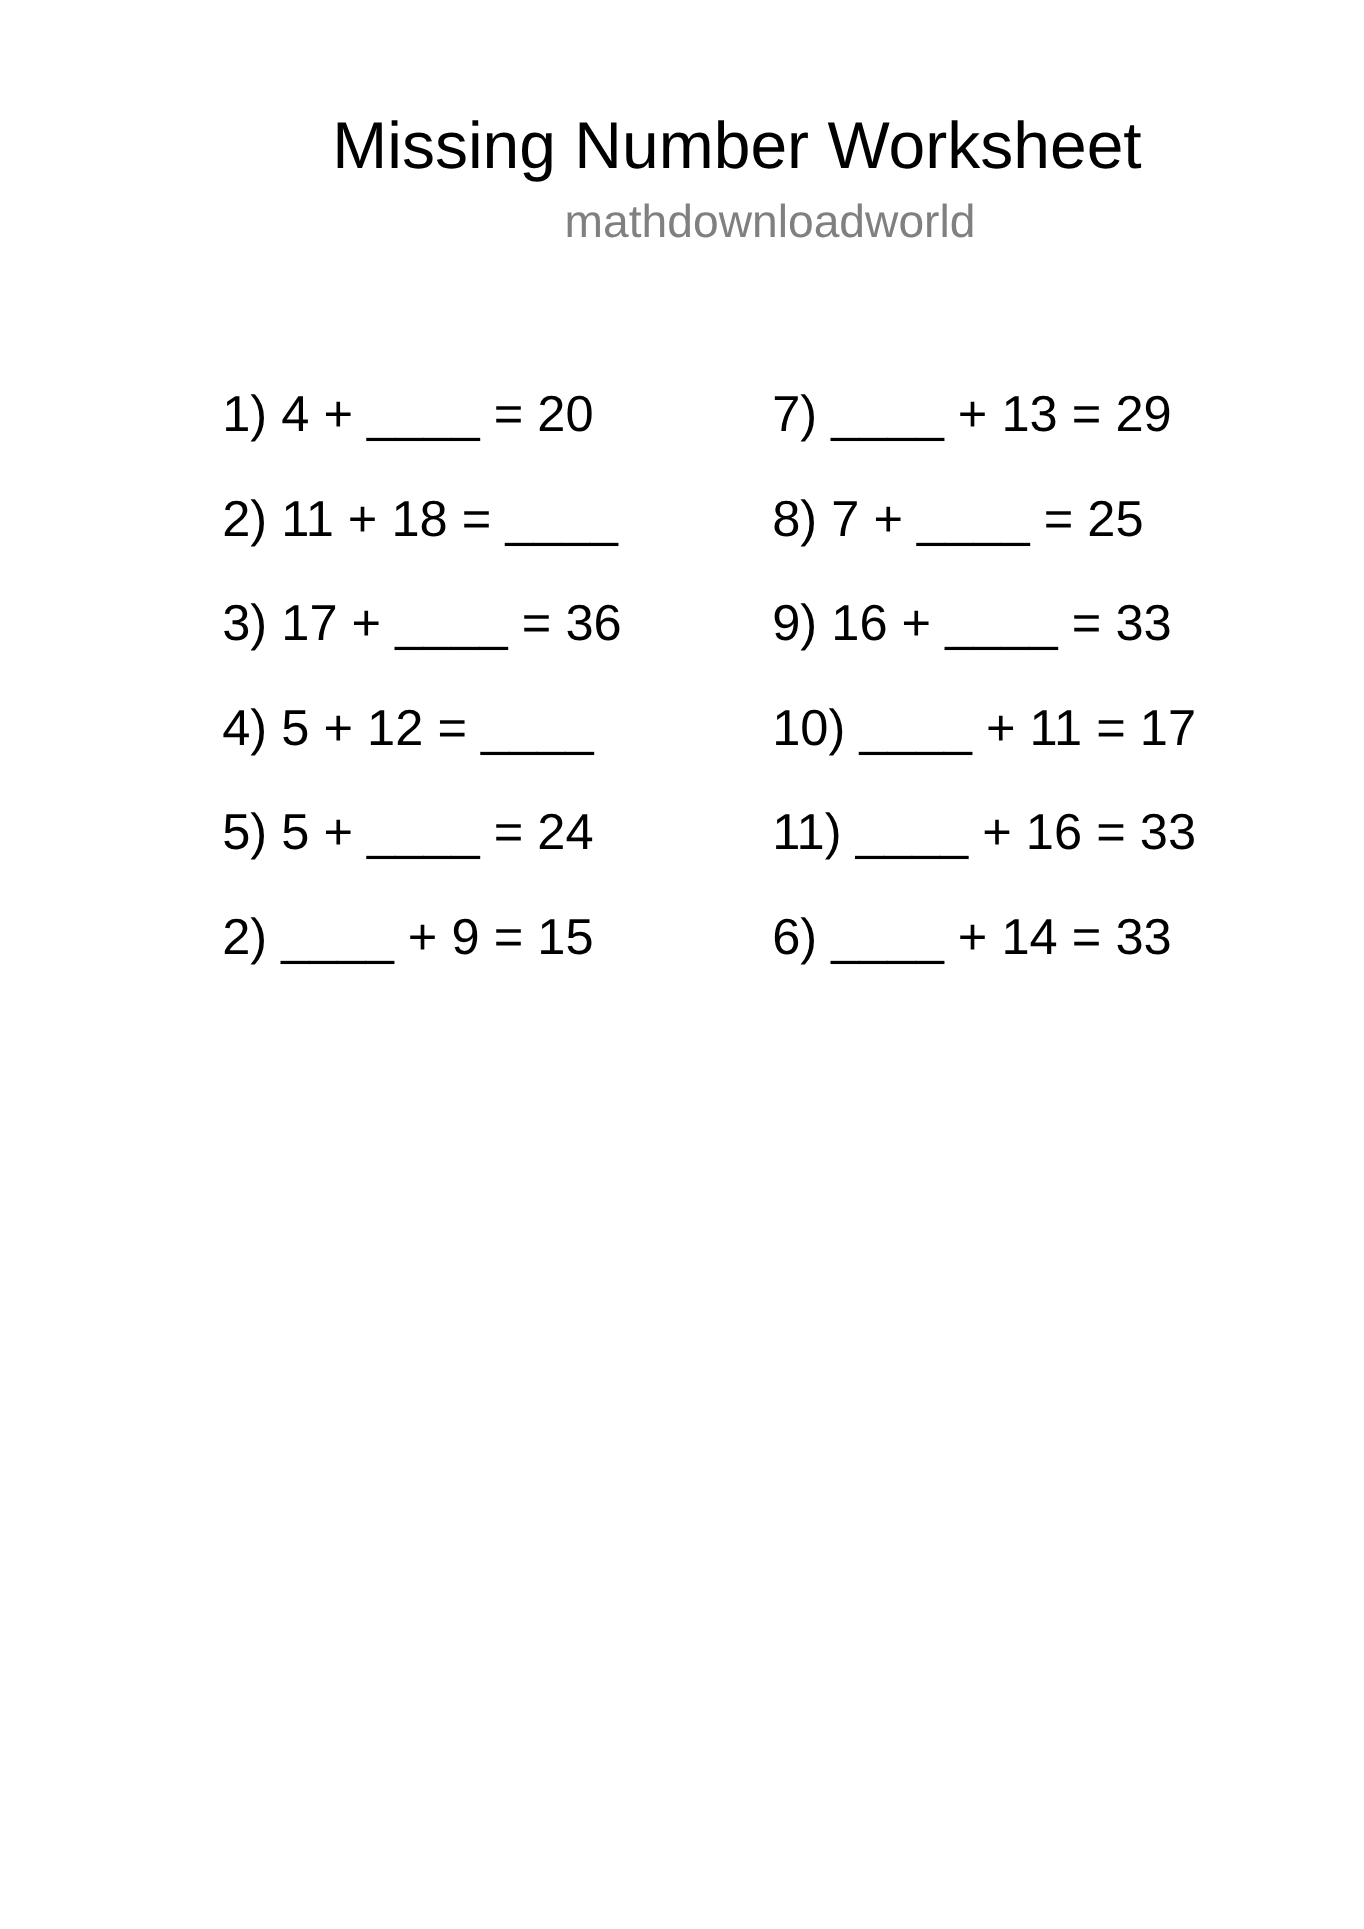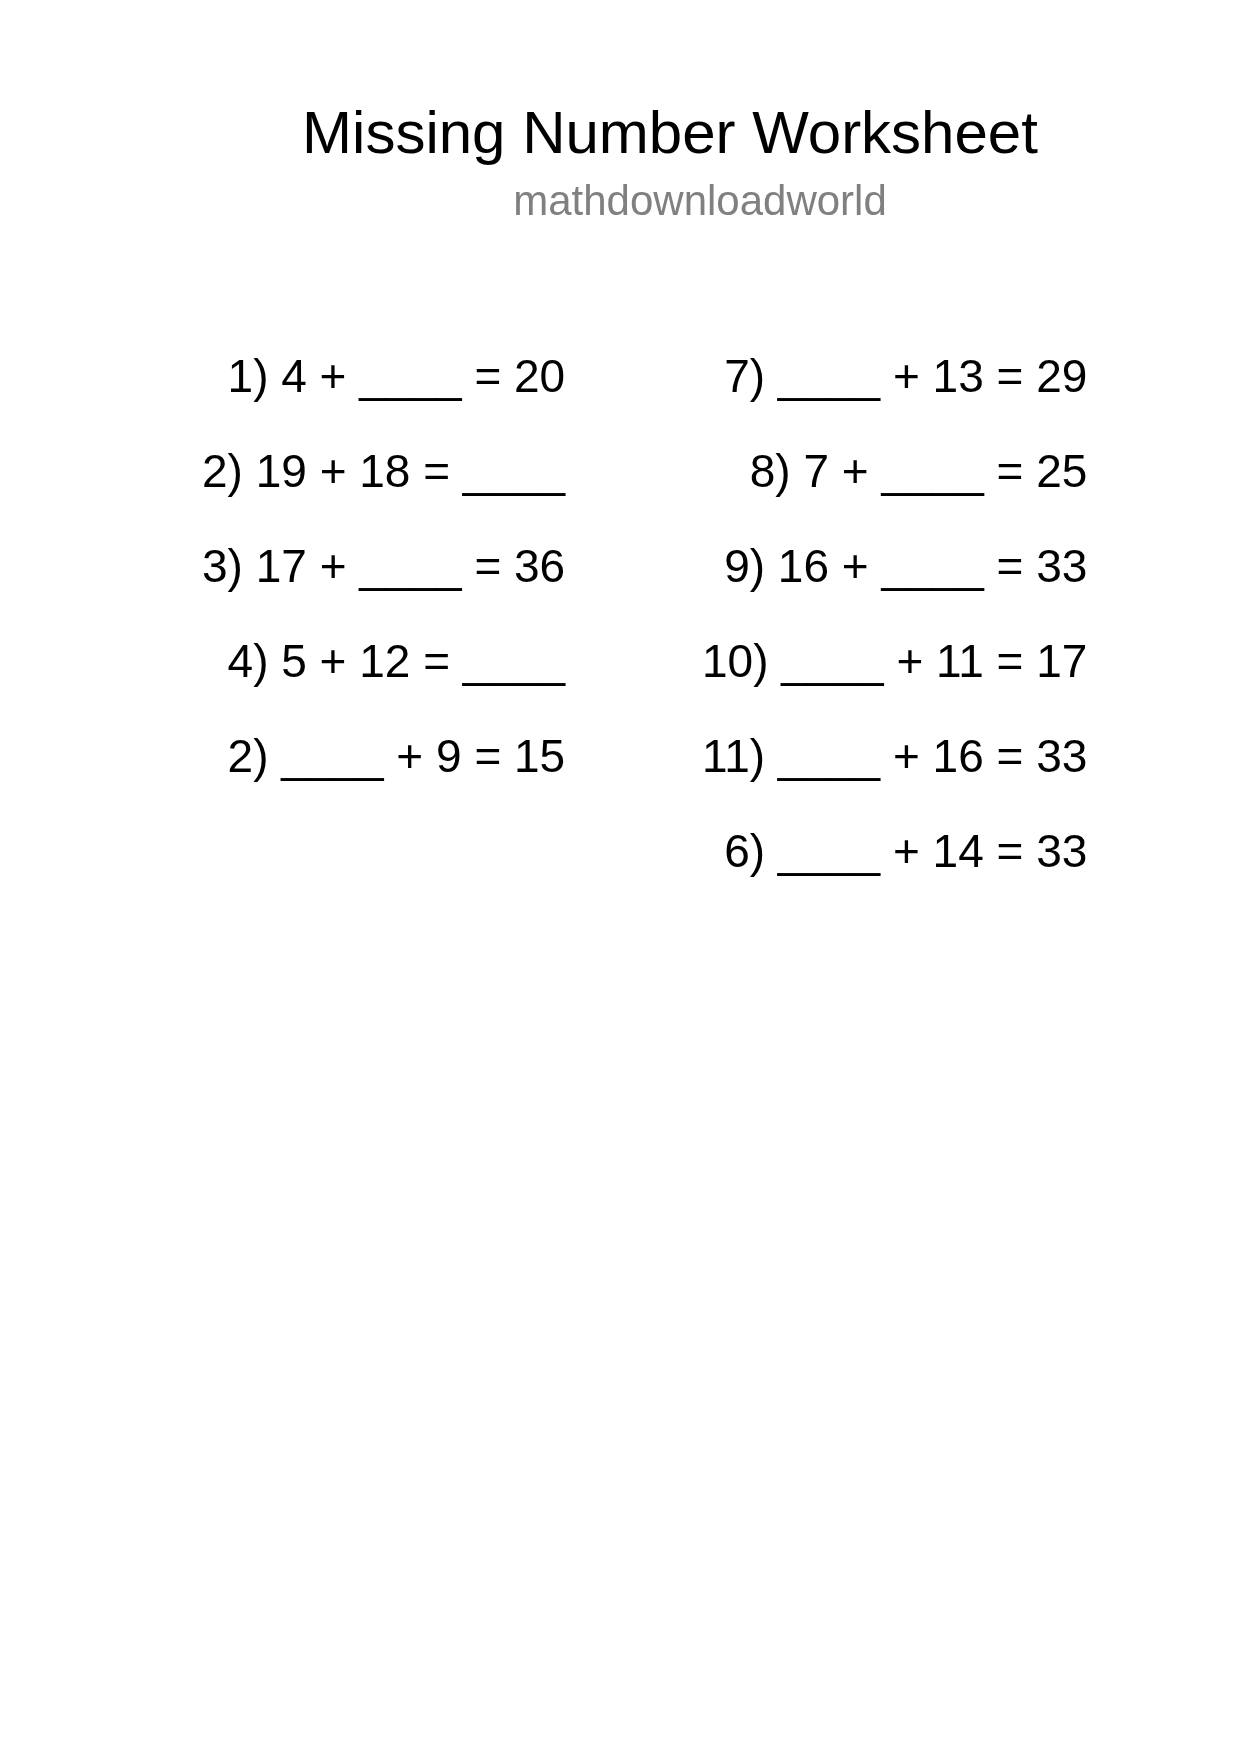--- a/index.html
+++ b/index.html
@@ -37,43 +37,43 @@
     }
     .problems {
       position: absolute;
       top: 346px;
       left: 0;
       width: 1240px;
     }
     .col {
       position: absolute;
       top: 0;
-      text-align: right;
     }
     .col-left { left: 202px; }
     .col-right { left: 702px; }
     .problem {
       height: 95px;
       font-size: 46px;
       line-height: 60px;
       white-space: pre;
     }
   </style>
 </head>
 <body>
 
 <div class="title">Missing Number Worksheet</div>
 <div class="subtitle" style="color:#808080;">mathdownloadworld</div>
 
 <div class="problems">
   <div class="col col-left">
     <div class="problem">1) 4 + ____ = 20</div>
-    <div class="problem">2) 19 + 18 = ____</div>
+    <div class="problem">2) 11 + 18 = ____</div>
     <div class="problem">3) 17 + ____ = 36</div>
     <div class="problem">4) 5 + 12 = ____</div>
+    <div class="problem">5) 5 + ____ = 24</div>
     <div class="problem">2) ____ + 9 = 15</div>
   </div>
   <div class="col col-right">
     <div class="problem">7) ____ + 13 = 29</div>
     <div class="problem">8) 7 + ____ = 25</div>
     <div class="problem">9) 16 + ____ = 33</div>
     <div class="problem">10) ____ + 11 = 17</div>
     <div class="problem">11) ____ + 16 = 33</div>
     <div class="problem">6) ____ + 14 = 33</div>
   </div>

